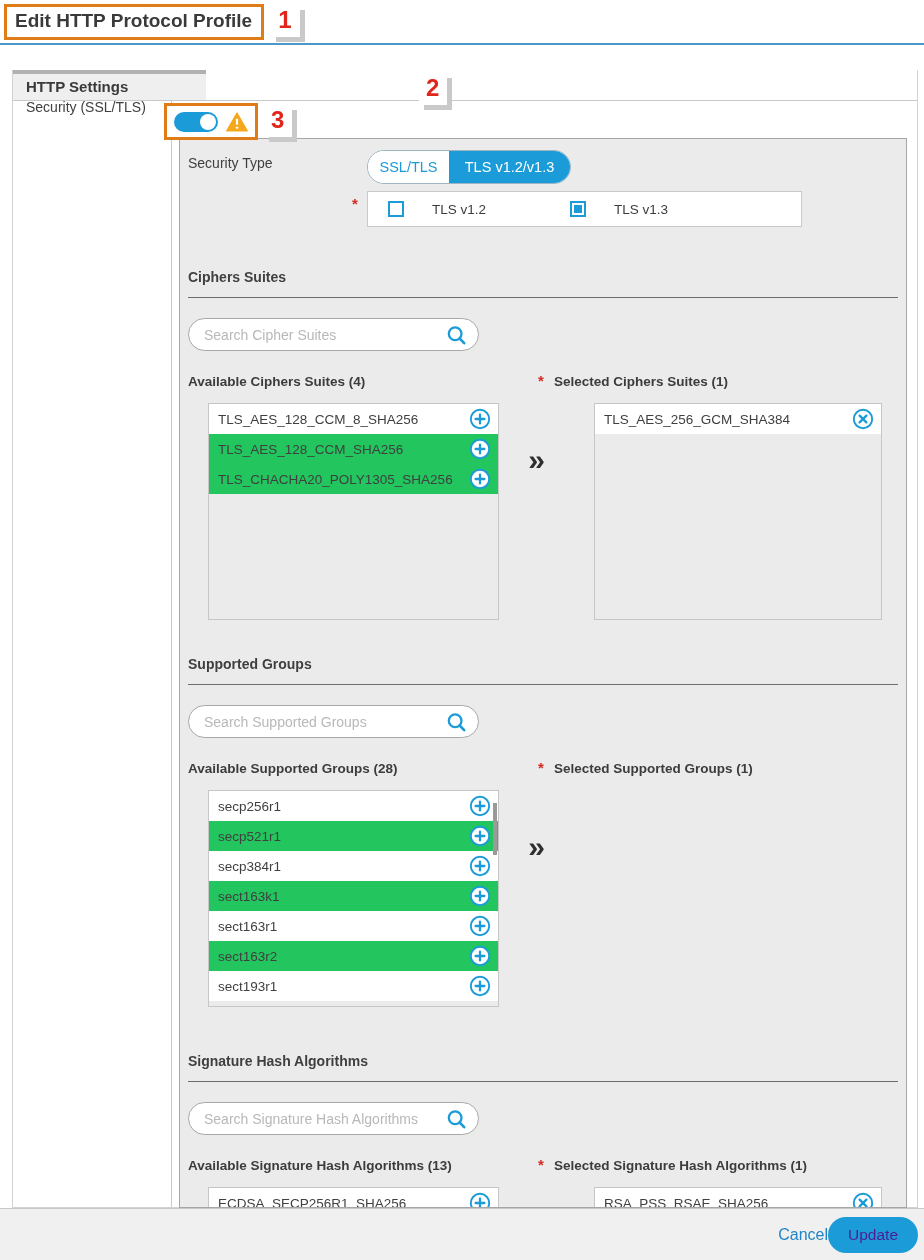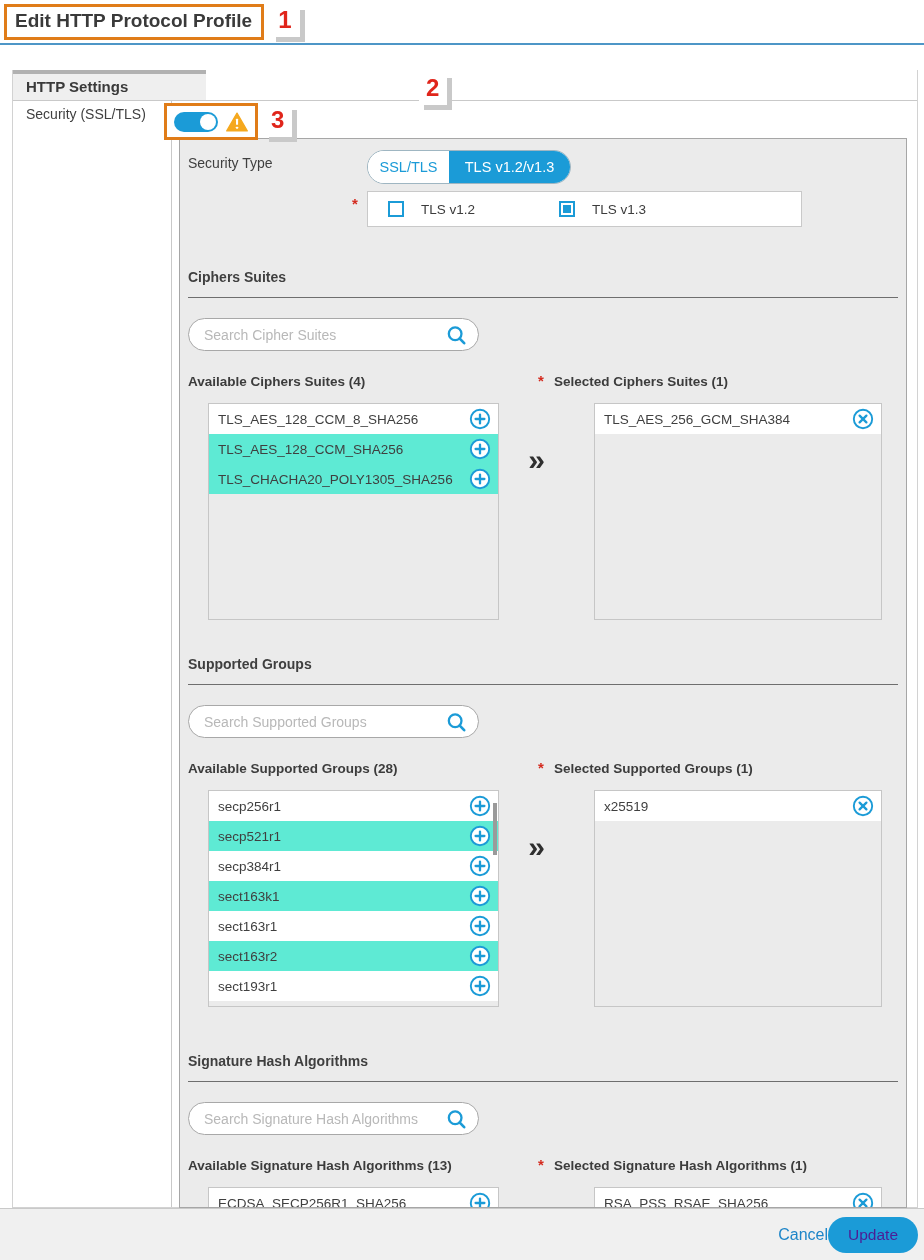--- a/index.html
+++ b/index.html
@@ -26,21 +26,21 @@
                   border-top:4px solid #b1b1b1; font-size:15px; font-weight:bold; color:#3a3a3a;
                   line-height:25px; padding-left:13px; }
   .tab-active { position:absolute; left:193px; top:0; width:199px; height:32px; background:#fff;
                 border-top:4px solid #0d6aa8; z-index:2; }
   .tab-active .orange-box { position:absolute; left:3px; top:1px; width:189px; height:28px;
                             display:flex; align-items:center; justify-content:center; }
   .tab-active-label { font-size:15px; font-weight:bold; color:#2b95d1; }
   .tab-num { position:absolute; left:399px; top:2px; z-index:3; }
 
   
-  .security-label { position:absolute; left:13px; top:36px; font-size:14px; color:#3f3f3f; }
+  .security-label { position:absolute; left:13px; top:29px; font-size:14px; color:#3f3f3f; }
   .col-divider { position:absolute; left:158px; top:31px; bottom:0; width:1px; background:#c9c9c9; }
   .toggle-callout { position:absolute; left:151px; top:33px; z-index:4; display:flex; align-items:flex-start; }
   .toggle-box { border:3px solid #e07c18; height:37px; display:flex; align-items:center; gap:8px; padding:0 7px; background:#fff; }
   .toggle { position:relative; width:44px; height:20px; border-radius:10px; background:#1b9bd7; cursor:pointer; }
   .toggle .knob { position:absolute; right:2px; top:2px; width:16px; height:16px; border-radius:50%; background:#fff; }
   .toggle-num { margin-left:6px; margin-top:2px; }
 
   
   .content { position:absolute; left:166px; top:68px; width:728px; bottom:-1px;
              background:#ebebeb; border:1px solid #a6a6a6; overflow:hidden; }
@@ -50,21 +50,21 @@
   .sectype-label { position:absolute; left:8px; top:16px; font-size:14px; color:#3f3f3f; }
   .segctl { position:absolute; left:187px; top:11px; display:flex; height:34px; border-radius:17px;
             border:1px solid #9fb6c2; overflow:hidden; background:#fff; }
   .seg { display:flex; align-items:center; justify-content:center; font-size:14.5px; cursor:pointer; }
   .seg-off { background:#fff; color:#1b9bd7; width:81px; }
   .seg-on  { background:#1b9bd7; color:#fff; width:121px; }
   .req { color:#d42a1e; font-size:15px; font-weight:bold; }
   .sectype .req { position:absolute; left:172px; top:56px; }
   .cb-box { position:absolute; left:187px; top:52px; width:435px; height:36px; background:#fff;
             border:1px solid #c9c9c9; display:flex; align-items:center; }
-  .cb-item { display:flex; align-items:center; gap:17px; cursor:pointer; }
+  .cb-item { display:flex; align-items:center; gap:28px; cursor:pointer; }
   .cb-item.first { margin-left:20px; }
   .cb-item.second { margin-left:44px;padding-left:40px; }
   .cb { width:16px; height:16px; border:2px solid #1b9bd7; background:#fff; position:relative; }
   .cb.checked::after { content:""; position:absolute; left:2px; top:2px; width:8px; height:8px; background:#1b9bd7; }
   .cb-label { font-size:13.5px; color:#3c3c3c; }
 
   
   .sec { margin-top:36px; }
   .sec.first { margin-top:30px; }
   .sec.last { margin-top:46px; }
@@ -83,21 +83,21 @@
   .avail-label { width:291px; }
   .chev-gap { width:75px; }
   .sel-label { width:288px; position:relative; }
   .sel-label .req { position:absolute; left:-16px; top:-2px; }
   .lists-row { margin-top:14px; }
   .listbox { width:291px; height:217px; background:#ebebeb; border:1px solid #c6c6c6; position:relative; overflow:hidden;margin-left:20px; }
   .listbox.sel { width:288px; }
   .chev-wrap { width:75px; display:flex; justify-content:center; align-items:flex-start; padding-top:42px; }
   .chevron { font-size:30px; font-weight:bold; color:#2f2f2f; line-height:30px; cursor:pointer; }
   .row { height:30px; display:flex; align-items:center; padding:0 7px 0 9px; background:#fff; }
-  .row.alt { background:#5eead4; }
+  .row.alt { background:#22c55e; }
   .row-text { flex:1; font-size:13.5px; color:#3f3f3f; white-space:nowrap; overflow:hidden; }
   .icon-btn { width:22px; height:22px; cursor:pointer; flex:none; display:flex; }
   .scroll-thumb { position:absolute; right:1px; top:12px; width:4px; height:52px; background:#9a9a9a; }
 
   
   .footer { position:absolute; left:0; bottom:0; width:924px; height:52px; background:#f0f0f0;
             border-top:1px solid #c9c9c9; display:flex; align-items:center; justify-content:flex-end; z-index:5; }
   .cancel-btn { font-size:16px; color:#1d85c8; cursor:pointer; background:none; border:none;
                 font-family:Liberation Sans, sans-serif; }
   .update-btn { margin-right:6px; height:36px; padding:0 20px; border:none; border-radius:18px;
@@ -298,31 +298,20 @@
                       <circle cx="11" cy="11" r="9.2" fill="#fff" stroke="#1b9bd7" stroke-width="1.9"></circle>
                       <path d="M11 6.6v8.8M6.6 11h8.8" stroke="#1b9bd7" stroke-width="2.3" stroke-linecap="round"></path>
                     </svg>
                   </span>
                 </div>
                 <div class="scroll-thumb"></div>
               </div>
               <div class="chev-wrap">
                 <span class="chevron">»</span>
               </div>
-              <div class="listbox sel">
-                <div class="row">
-                  <span class="row-text">x25519</span>
-                  <span class="icon-btn">
-                    <svg viewBox="0 0 22 22" width="22" height="22">
-                      <circle cx="11" cy="11" r="9.2" fill="#fff" stroke="#1b9bd7" stroke-width="1.9"></circle>
-                      <path d="M7.6 7.6l6.8 6.8M14.4 7.6l-6.8 6.8" stroke="#1b9bd7" stroke-width="2.3" stroke-linecap="round"></path>
-                    </svg>
-                  </span>
-                </div>
-              </div>
             </div>
           </section>
           <section class="sec last">
             <h3 class="sec-title">Signature Hash Algorithms</h3>
             <div class="sec-hr"></div>
             <div class="search-pill"><input placeholder="Search Signature Hash Algorithms" style=""><span class="search-icon"><svg viewBox="0 0 24 24" width="23" height="23">
                   <circle cx="10.6" cy="10.2" r="6.6" fill="none" stroke="#1b9bd7" stroke-width="2.4"></circle>
                   <path d="M15.4 15.2l4.6 4.8" stroke="#1b9bd7" stroke-width="2.8" stroke-linecap="round"></path>
                 </svg></span></div>
             <div class="cols labels-row">

